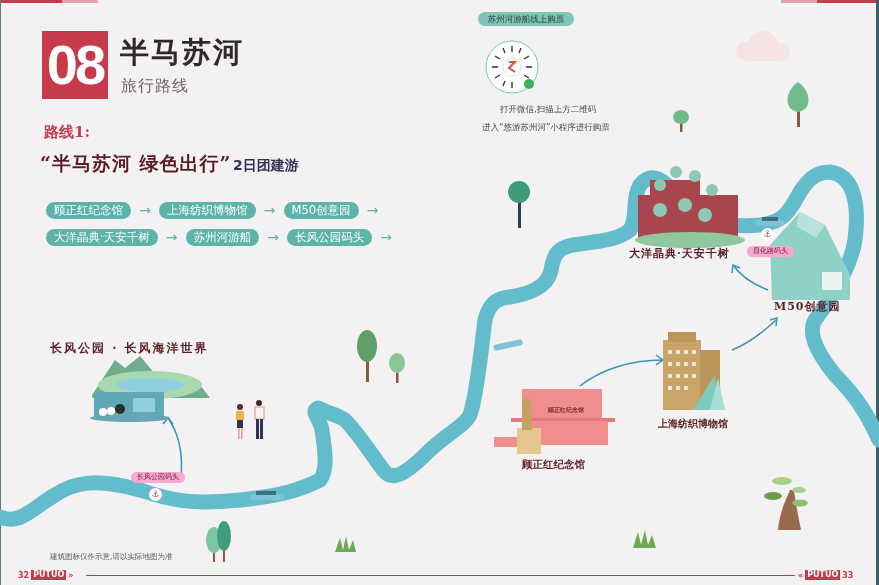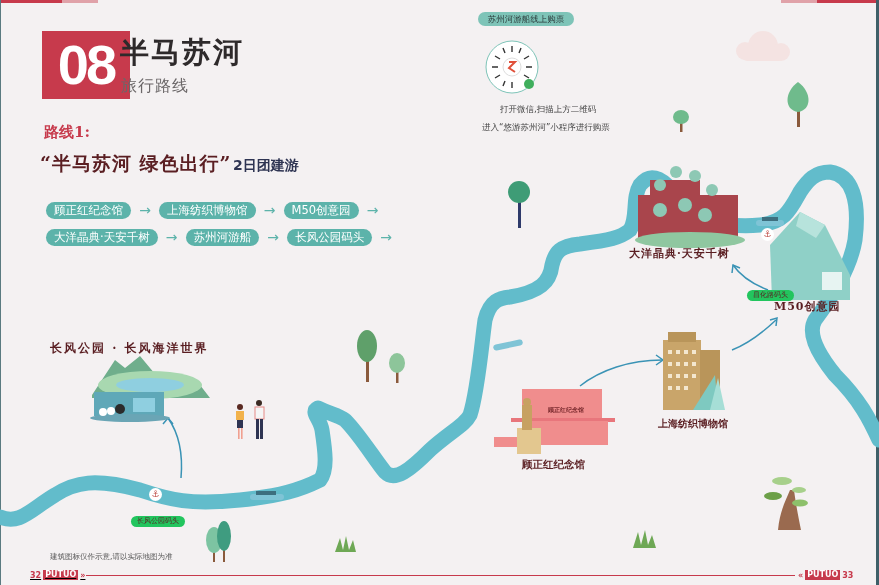--- a/index.html
+++ b/index.html
@@ -8,41 +8,41 @@
   .page { position: absolute; left: 0; top: 0; width: 879px; height: 585px; background: #f4f1f2; overflow: hidden; }
   .edge-right { position: absolute; right: 0; top: 0; width: 3px; height: 585px; background: #3e5f68; }
   .edge-left { position: absolute; left: 0; top: 0; width: 1px; height: 585px; background: #5a7a80; }
   .topbar-l1 { position: absolute; left: 0; top: 0; width: 62px; height: 3px; background: #c73a4c; }
   .topbar-l2 { position: absolute; left: 62px; top: 0; width: 36px; height: 3px; background: #e0a2a9; }
   .topbar-r1 { position: absolute; right: 0; top: 0; width: 62px; height: 3px; background: #c73a4c; }
   .topbar-r2 { position: absolute; right: 62px; top: 0; width: 36px; height: 3px; background: #e0a2a9; }
 
   .map-svg { position: absolute; left: 0; top: 0; width: 879px; height: 585px; }
 
-  .chapter-box { position: absolute; left: 42px; top: 31px; width: 88px; height: 68px; background: #c73a4c; color: #fff;
+  .chapter-box { position: absolute; left: 42px; top: 31px; width: 66px; height: 68px; background: #c73a4c; color: #fff;
     font-family: "Liberation Sans", sans-serif; font-weight: bold; font-size: 56px; line-height: 68px; text-align: center; letter-spacing: -3px; }
   .title { position: absolute; left: 120px; top: 33px; font-size: 29px; font-weight: bold; color: #2e2a2b; letter-spacing: 2px; }
   .subtitle { position: absolute; left: 121px; top: 76px; font-size: 16px; color: #6b6768; letter-spacing: 1px; }
 
   .route-label { position: absolute; left: 44px; top: 123px; font-size: 15px; font-weight: bold; color: #c73a4c; font-family: "DejaVu Serif", serif; }
   .slogan { position: absolute; left: 40px; top: 151px; font-size: 19px; font-weight: bold; color: #5a1e22; font-family: "DejaVu Serif", serif; letter-spacing: 1px; }
   .slogan-sub { position: absolute; left: 233px; top: 157px; font-size: 14px; font-weight: bold; color: #2e3452; }
 
   .route-row { position: absolute; left: 46px; display: flex; align-items: center; gap: 0; }
   .pill { background: #5cb3aa; color: #fff; font-size: 11.5px; height: 17px; line-height: 17px; padding: 0 8px; border-radius: 9px; white-space: nowrap; }
   .arrow { color: #5cb3aa; font-size: 14px; width: 28px; text-align: center; line-height: 17px; }
 
   .qr-title { position: absolute; left: 478px; top: 12px; width: 96px; height: 14px; border-radius: 7px; background: #7ec4b8;
     color: #2b3a3a; font-size: 8.5px; text-align: center; line-height: 14px; font-family: "DejaVu Serif", serif; }
   .qr-box { position: absolute; left: 485px; top: 40px; width: 55px; height: 45px; }
   .qr-text1 { position: absolute; left: 482px; top: 104px; font-size: 8.5px; color: #444; margin-left: 18px; }
   .qr-text2 { position: absolute; left: 482px; top: 122px; font-size: 8.5px; color: #444; }
 
   .hand-label { position: absolute; color: #5a1e22; font-family: "DejaVu Serif", serif; font-weight: bold; white-space: nowrap; }
-  .pier-tag { position: absolute; background: #22c55e; color: #5a1e22; font-size: 7px; height: 11px; line-height: 11px; padding: 0 6px; border-radius: 6px; white-space: nowrap; margin-top: 44px; }
+  .pier-tag { position: absolute; background: #f9a8d4; color: #5a1e22; font-size: 7px; height: 11px; line-height: 11px; padding: 0 6px; border-radius: 6px; white-space: nowrap; }
   .anchor { position: absolute; width: 13px; height: 13px; border-radius: 50%; background: #fff; color: #c0504a; font-size: 9px; text-align: center; line-height: 13px; }
 
   .disclaimer { position: absolute; left: 50px; top: 552px; font-size: 7.5px; color: #555; }
   .footer-line { position: absolute; top: 575px; height: 1px; background: #c73a4c; }
   .folio { position: absolute; top: 570px; font-size: 8px; font-weight: bold; display: flex; align-items: center; gap: 2px; }
   .folio .num { color: #c73a4c; }
   .folio .brand { background: #c73a4c; color: #fff; padding: 0 2px; line-height: 10px; }
   .folio .chev { color: #c73a4c; }
 </style>
 </head>
@@ -255,21 +255,21 @@
   <div class="hand-label" style="left:522px; top:458px; font-size:10.5px;">顾正红纪念馆</div>
   <div class="hand-label" style="left:548px; top:406px; font-size:6px; color:#7a2a2e;">顾正红纪念馆</div>
 
   <div class="pier-tag" style="left:131px; top:472px;">长风公园码头</div>
   <div class="anchor" style="left:149px; top:488px;">⚓</div>
   <div class="pier-tag" style="left:747px; top:246px;">昌化路码头</div>
   <div class="anchor" style="left:761px; top:228px;">⚓</div>
 
   <div class="disclaimer">建筑图标仅作示意,请以实际地图为准</div>
   <div class="footer-line" style="left:86px; width:709px;"></div>
-  <div class="folio" style="left:30px;text-decoration:underline;">
+  <div class="folio" style="left:18px;">
     <span class="num">32</span>
     <span class="brand">PUTUO</span>
     <span class="chev">»</span>
   </div>
   <div class="folio" style="left:798px;">
     <span class="chev">«</span>
     <span class="brand">PUTUO</span>
     <span class="num">33</span>
   </div>
 </div>

